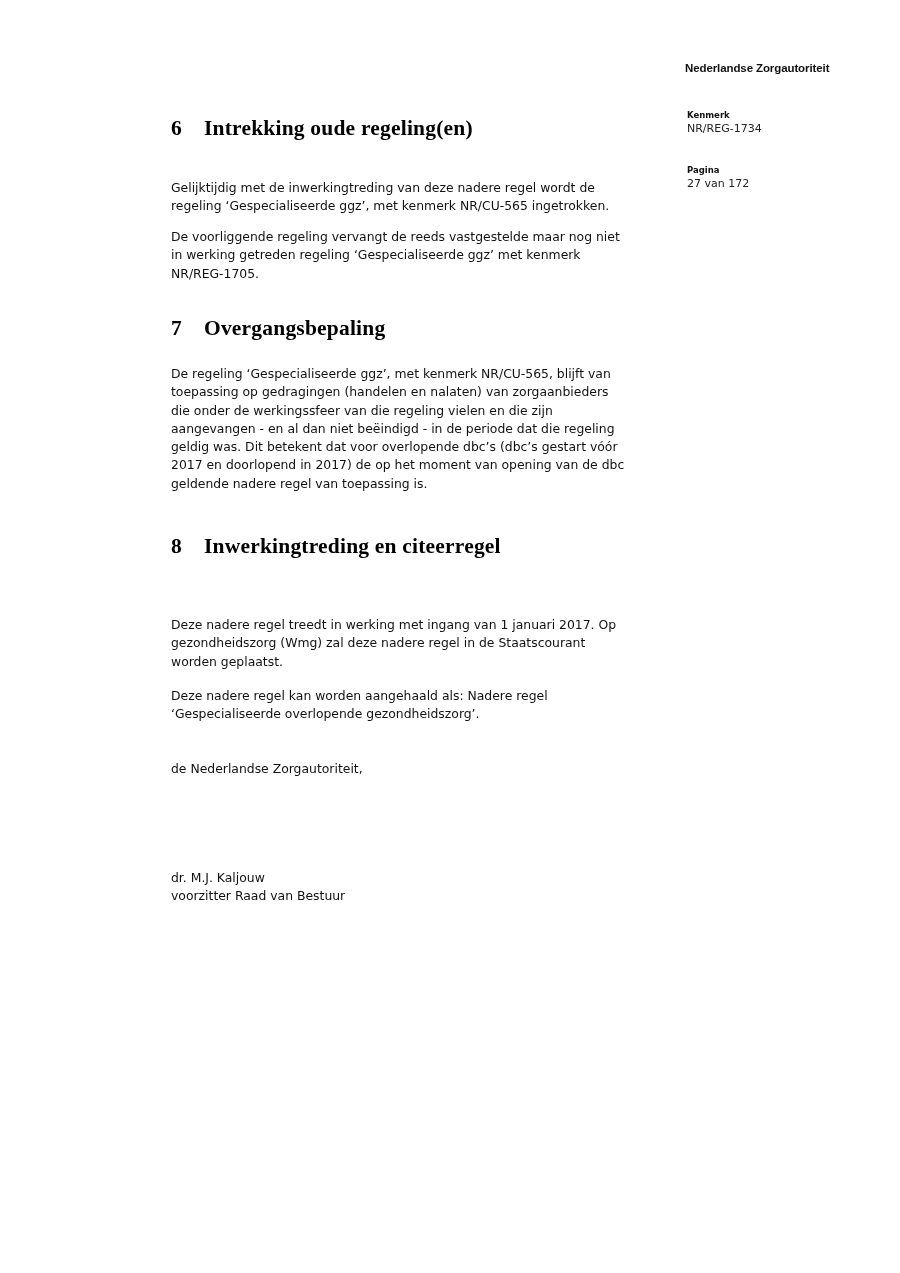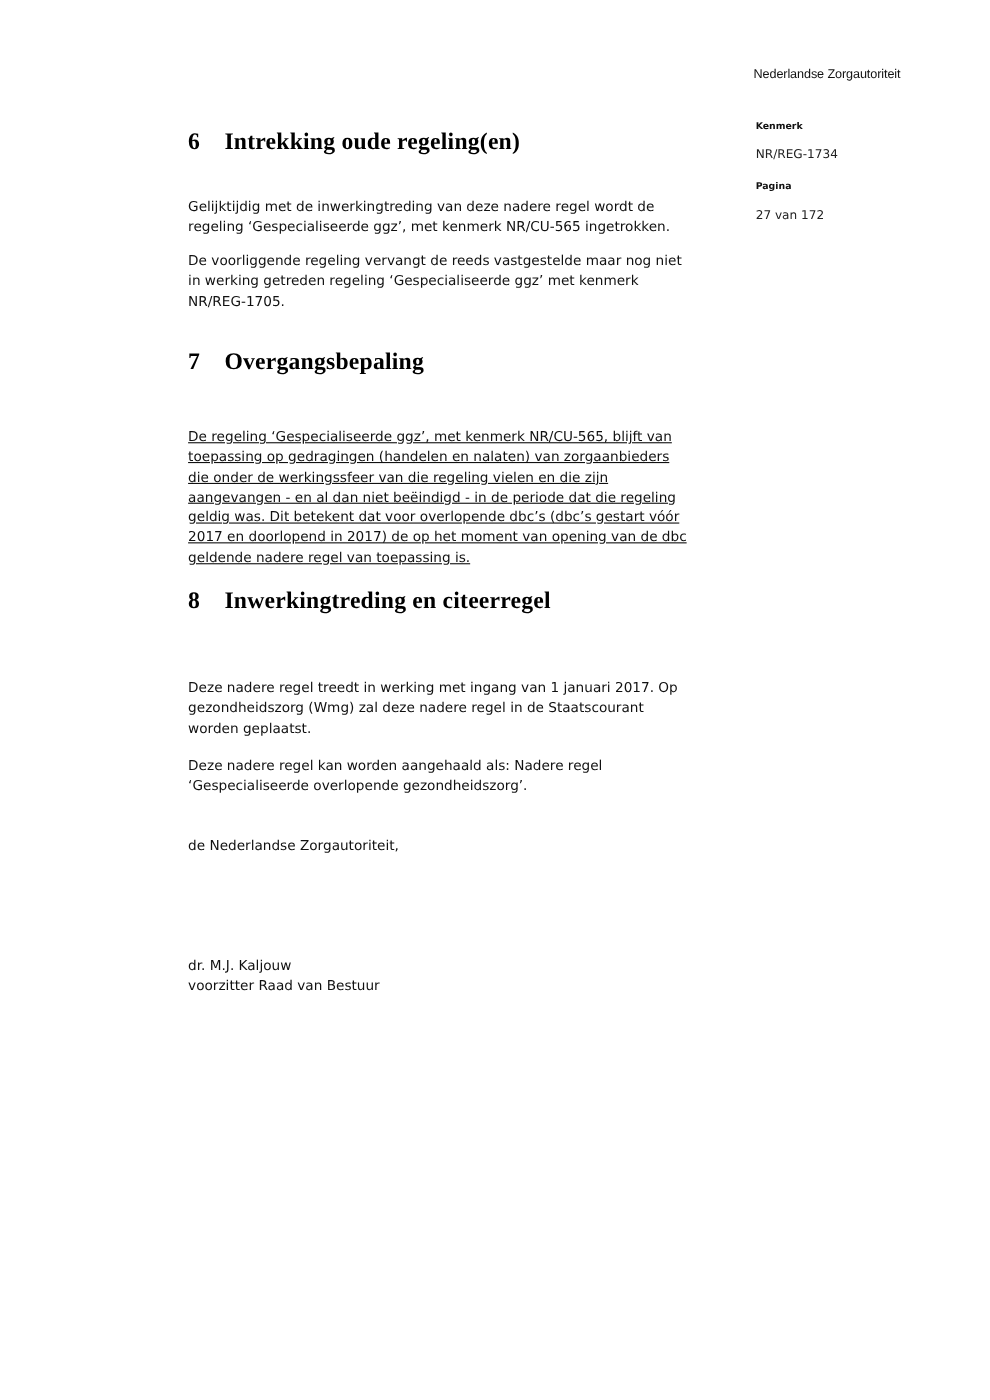--- a/index.html
+++ b/index.html
@@ -1,20 +1,20 @@
 <!DOCTYPE html>
 <html><head>
 <meta charset="utf-8">
 <style>
   html, body { margin: 0; padding: 0; background: #ffffff; }
   body { width: 900px; height: 1273px; position: relative; overflow: hidden; color: #000; font-family: "DejaVu Sans", sans-serif; }
-  .org { position: absolute; left: 685px; top: 62px; font-family: "Liberation Sans", sans-serif; font-size: 11.5px; font-weight: normal; color: #111; letter-spacing: -0.1px; }
+  .org { position: absolute; left: 685px; top: 62px; font-family: "Liberation Sans", sans-serif; font-size: 11.5px; font-weight: bold; color: #111; letter-spacing: -0.1px; }
   .meta { position: absolute; left: 687px; font-family: "DejaVu Sans", sans-serif; }
   .meta .lbl { font-size: 8.5px; font-weight: bold; color: #111; }
-  .meta .val { font-size: 11px; color: #222; margin-top: 14px; }
+  .meta .val { font-size: 11px; color: #222; margin-top: 2px; }
   .h { position: absolute; left: 171px; font-family: Liberation Serif, serif; font-weight: bold; font-size: 21.5px; color: #000; white-space: nowrap; letter-spacing: 0.2px; }
   .h .num { display: inline-block; width: 33px; }
   .p { position: absolute; left: 171px; width: 520px; font-family: "DejaVu Sans", sans-serif; font-size: 12.4px; line-height: 18.3px; color: #111; }
   .p .line { display: block; white-space: nowrap; }
 </style>
 </head>
 <body>
 
 <div class="org">Nederlandse Zorgautoriteit</div>
 
@@ -36,21 +36,21 @@
 </div>
 <div class="p" style="top:228px;">
   <span class="line">De voorliggende regeling vervangt de reeds vastgestelde maar nog niet</span>
   <span class="line">in werking getreden regeling ‘Gespecialiseerde ggz’ met kenmerk</span>
   <span class="line">NR/REG-1705.</span>
 </div>
 
 <div class="h" style="top:316px;">
   <span class="num">7</span><span>Overgangsbepaling</span>
 </div>
-<div class="p" style="top:388px;text-decoration:underline;">
+<div class="p" style="top:365px;">
   <span class="line">De regeling ‘Gespecialiseerde ggz’, met kenmerk NR/CU-565, blijft van</span>
   <span class="line">toepassing op gedragingen (handelen en nalaten) van zorgaanbieders</span>
   <span class="line">die onder de werkingssfeer van die regeling vielen en die zijn</span>
   <span class="line">aangevangen - en al dan niet beëindigd - in de periode dat die regeling</span>
   <span class="line">geldig was. Dit betekent dat voor overlopende dbc’s (dbc’s gestart vóór</span>
   <span class="line">2017 en doorlopend in 2017) de op het moment van opening van de dbc</span>
   <span class="line">geldende nadere regel van toepassing is.</span>
 </div>
 
 <div class="h" style="top:534px;">

